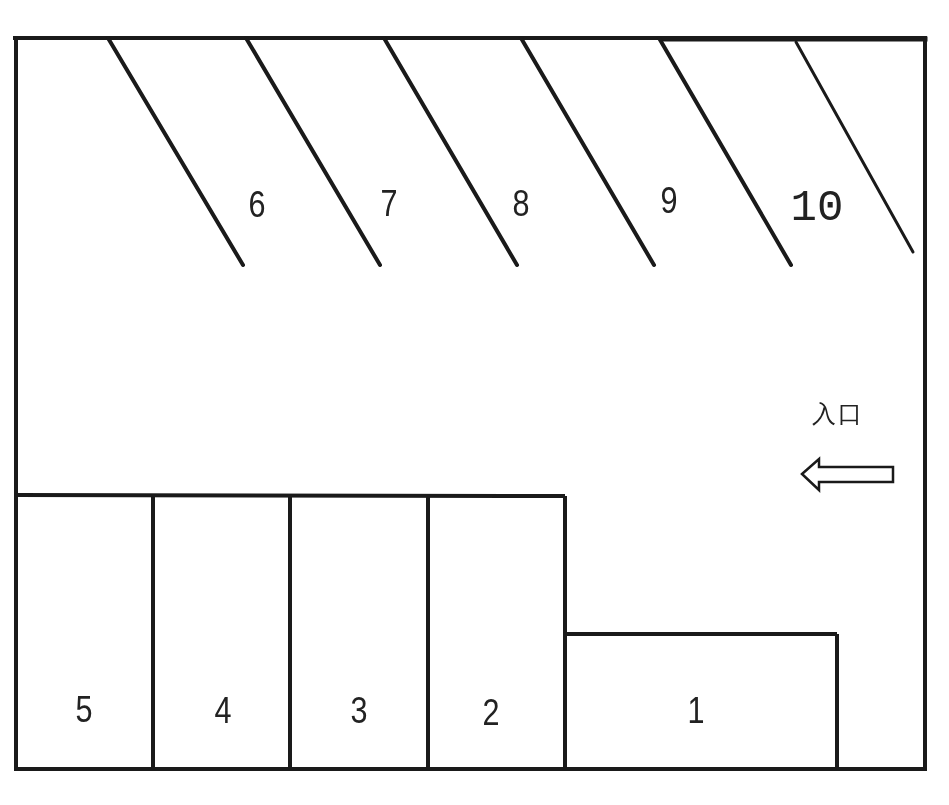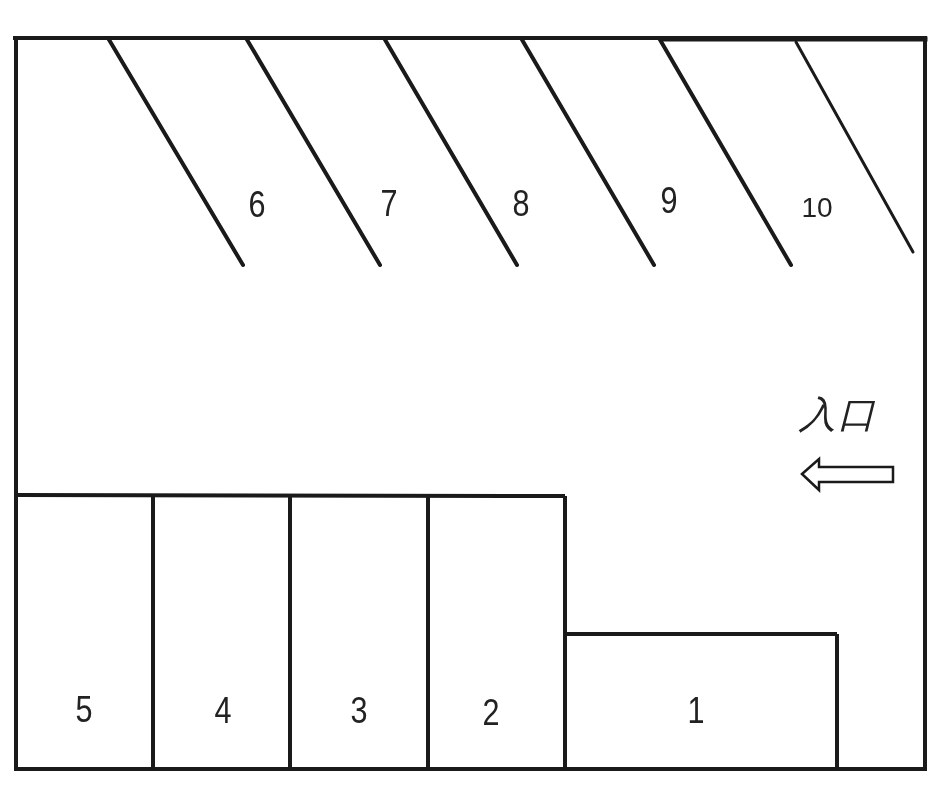--- a/index.html
+++ b/index.html
@@ -1,21 +1,21 @@
 <!DOCTYPE html>
 <html><head>
 <meta charset="utf-8">
 <style>
   html, body { margin: 0; padding: 0; background: #ffffff; }
   body { width: 949px; height: 805px; position: relative; overflow: hidden; }
   svg { position: absolute; left: 0; top: 0; }
   .lbl { position: absolute; font-family: "Liberation Sans", sans-serif; color: #222; transform: translate(-50%, -50%); white-space: nowrap; line-height: 1; }
   .num { font-size: 36px; transform: translate(-50%, -50%) scaleX(0.85); }
-  .num10 { font-size: 28px; }
-  .jp { font-family: "DejaVu Sans", sans-serif; font-size: 37px; letter-spacing: 2px; font-style: italic; }
+  .num10 { font-size: 44px; font-family: Liberation Mono, monospace; }
+  .jp { font-family: "DejaVu Sans", sans-serif; font-size: 24px; letter-spacing: 2px; }
 </style>
 </head>
 <body>
 
 <svg width="949" height="805" viewBox="0 0 949 805">
 
   <g stroke="#1a1a1a" fill="none" stroke-linecap="square">
     <line x1="15" y1="38" x2="925" y2="38" stroke-width="4"></line>
     <line x1="662" y1="39" x2="925" y2="39" stroke-width="5"></line>
     <line x1="16" y1="38" x2="16" y2="769" stroke-width="4"></line>

